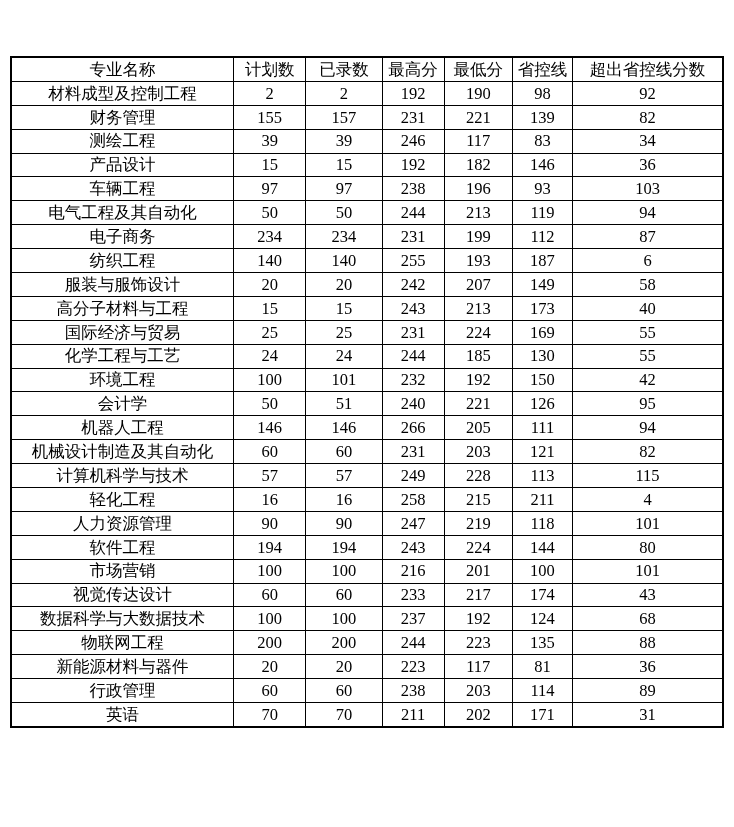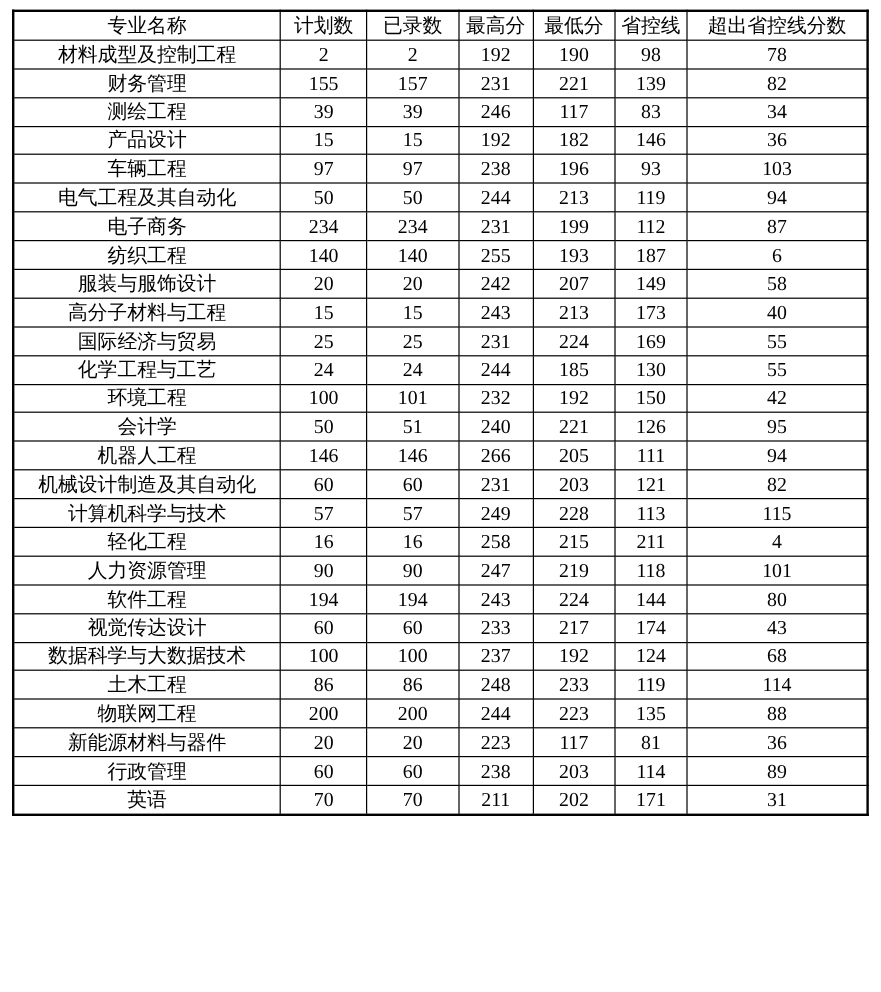--- a/index.html
+++ b/index.html
@@ -14,20 +14,21 @@
     color: #000000;
   }
   .table-wrap {
     padding: 8px 0 0 10px;
   }
   table.score-table {
     border-collapse: collapse;
     table-layout: fixed;
     width: 714px;
     border: 2px solid #000000;
+    margin-top: 48px;
   }
   table.score-table th,
   table.score-table td {
     border: 1px solid #000000;
     text-align: center;
     vertical-align: middle;
     font-size: 16.5px;
     font-weight: normal;
     height: 22.9px;
     line-height: 1.05;
@@ -63,21 +64,21 @@
       </tr>
     </thead>
     <tbody id="table-body">
         <tr>
           <td>材料成型及控制工程</td>
           <td>2</td>
           <td>2</td>
           <td>192</td>
           <td>190</td>
           <td>98</td>
-          <td>78</td>
+          <td>92</td>
         </tr>
         <tr>
           <td>财务管理</td>
           <td>155</td>
           <td>157</td>
           <td>231</td>
           <td>221</td>
           <td>139</td>
           <td>82</td>
         </tr>
@@ -237,45 +238,45 @@
         <tr>
           <td>软件工程</td>
           <td>194</td>
           <td>194</td>
           <td>243</td>
           <td>224</td>
           <td>144</td>
           <td>80</td>
         </tr>
         <tr>
+          <td>市场营销</td>
+          <td>100</td>
+          <td>100</td>
+          <td>216</td>
+          <td>201</td>
+          <td>100</td>
+          <td>101</td>
+        </tr>
+        <tr>
           <td>视觉传达设计</td>
           <td>60</td>
           <td>60</td>
           <td>233</td>
           <td>217</td>
           <td>174</td>
           <td>43</td>
         </tr>
         <tr>
           <td>数据科学与大数据技术</td>
           <td>100</td>
           <td>100</td>
           <td>237</td>
           <td>192</td>
           <td>124</td>
           <td>68</td>
-        </tr>
-        <tr>
-          <td>土木工程</td>
-          <td>86</td>
-          <td>86</td>
-          <td>248</td>
-          <td>233</td>
-          <td>119</td>
-          <td>114</td>
         </tr>
         <tr>
           <td>物联网工程</td>
           <td>200</td>
           <td>200</td>
           <td>244</td>
           <td>223</td>
           <td>135</td>
           <td>88</td>
         </tr>

